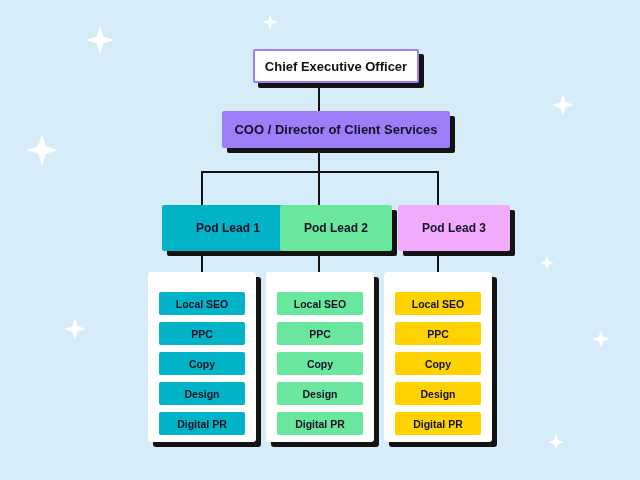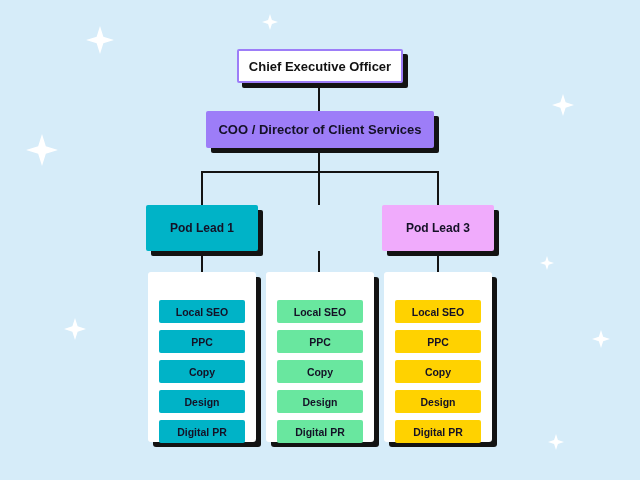--- a/index.html
+++ b/index.html
@@ -11,29 +11,30 @@
   .line { position:absolute; background:#131313; }
   .sparkle {
     position:absolute; background:#ffffff;
     clip-path:polygon(50% 0%, 62% 38%, 100% 50%, 62% 62%, 50% 100%, 38% 62%, 0% 50%, 38% 38%);
   }
   .node {
     position:absolute; display:flex; align-items:center; justify-content:center;
     font-weight:bold; color:#141126; text-align:center;
     box-shadow:5px 5px 0 #131313; border-radius:2px;
     box-sizing:border-box;
+    margin-left:16px;
   }
   .ceo-node { background:#ffffff; border:2.5px solid #9d7df8; font-size:13px; color:#111111; }
   .coo-node { font-size:13px;text-align:right; }
   .pod-node { font-size:12px; }
   .pod-container {
     position:absolute; background:#ffffff; box-shadow:5px 5px 0 #131313;
     border-radius:3px; box-sizing:border-box;
     display:flex; flex-direction:column; align-items:center;
-    padding-top:28px; gap:7px;
+    padding-top:20px; gap:7px;
   }
   .service-bar {
     width:86px; height:23px; flex:0 0 23px;
     display:flex; align-items:center; justify-content:center;
     font-weight:bold; font-size:10.5px; color:#141126; border-radius:2px;
   }
 </style>
 </head>
 <body>
 
@@ -59,22 +60,25 @@
   <div class="line" style="left:437px; top:251px; width:2px; height:21px;"></div>
 
   <div class="node ceo-node" style="left:237px; top:49px; width:166px; height:34px;">
     <span>Chief Executive Officer</span>
   </div>
 
   <div class="node coo-node" style="left: 206px; top: 111px; width: 228px; height: 37px; background-color: rgb(157, 125, 248);">
     <span>COO / Director of Client Services</span>
   </div>
 
-  <div class="node pod-node" style="left: 146px; top: 205px; width: 112px; height: 46px; background-color: rgb(0, 179, 199);">
+  <div class="node pod-node" style="left: 146px; top: 205px; width: 132px; height: 46px; background-color: rgb(0, 179, 199);">
     <span>Pod Lead 1</span>
+  </div>
+  <div class="node pod-node" style="left: 264px; top: 205px; width: 112px; height: 46px; background-color: rgb(105, 231, 159);">
+    <span>Pod Lead 2</span>
   </div>
   <div class="node pod-node" style="left: 382px; top: 205px; width: 112px; height: 46px; background-color: #f0abfc;">
     <span>Pod Lead 3</span>
   </div>
 
   <div class="pod-container" style="left:148px; top:272px; width:108px; height:170px;">
     <div class="service-bar" style="background-color: rgb(0, 179, 199);">Local SEO</div>
     <div class="service-bar" style="background-color: rgb(0, 179, 199);">PPC</div>
     <div class="service-bar" style="background-color: rgb(0, 179, 199);">Copy</div>
     <div class="service-bar" style="background-color: rgb(0, 179, 199);">Design</div>

